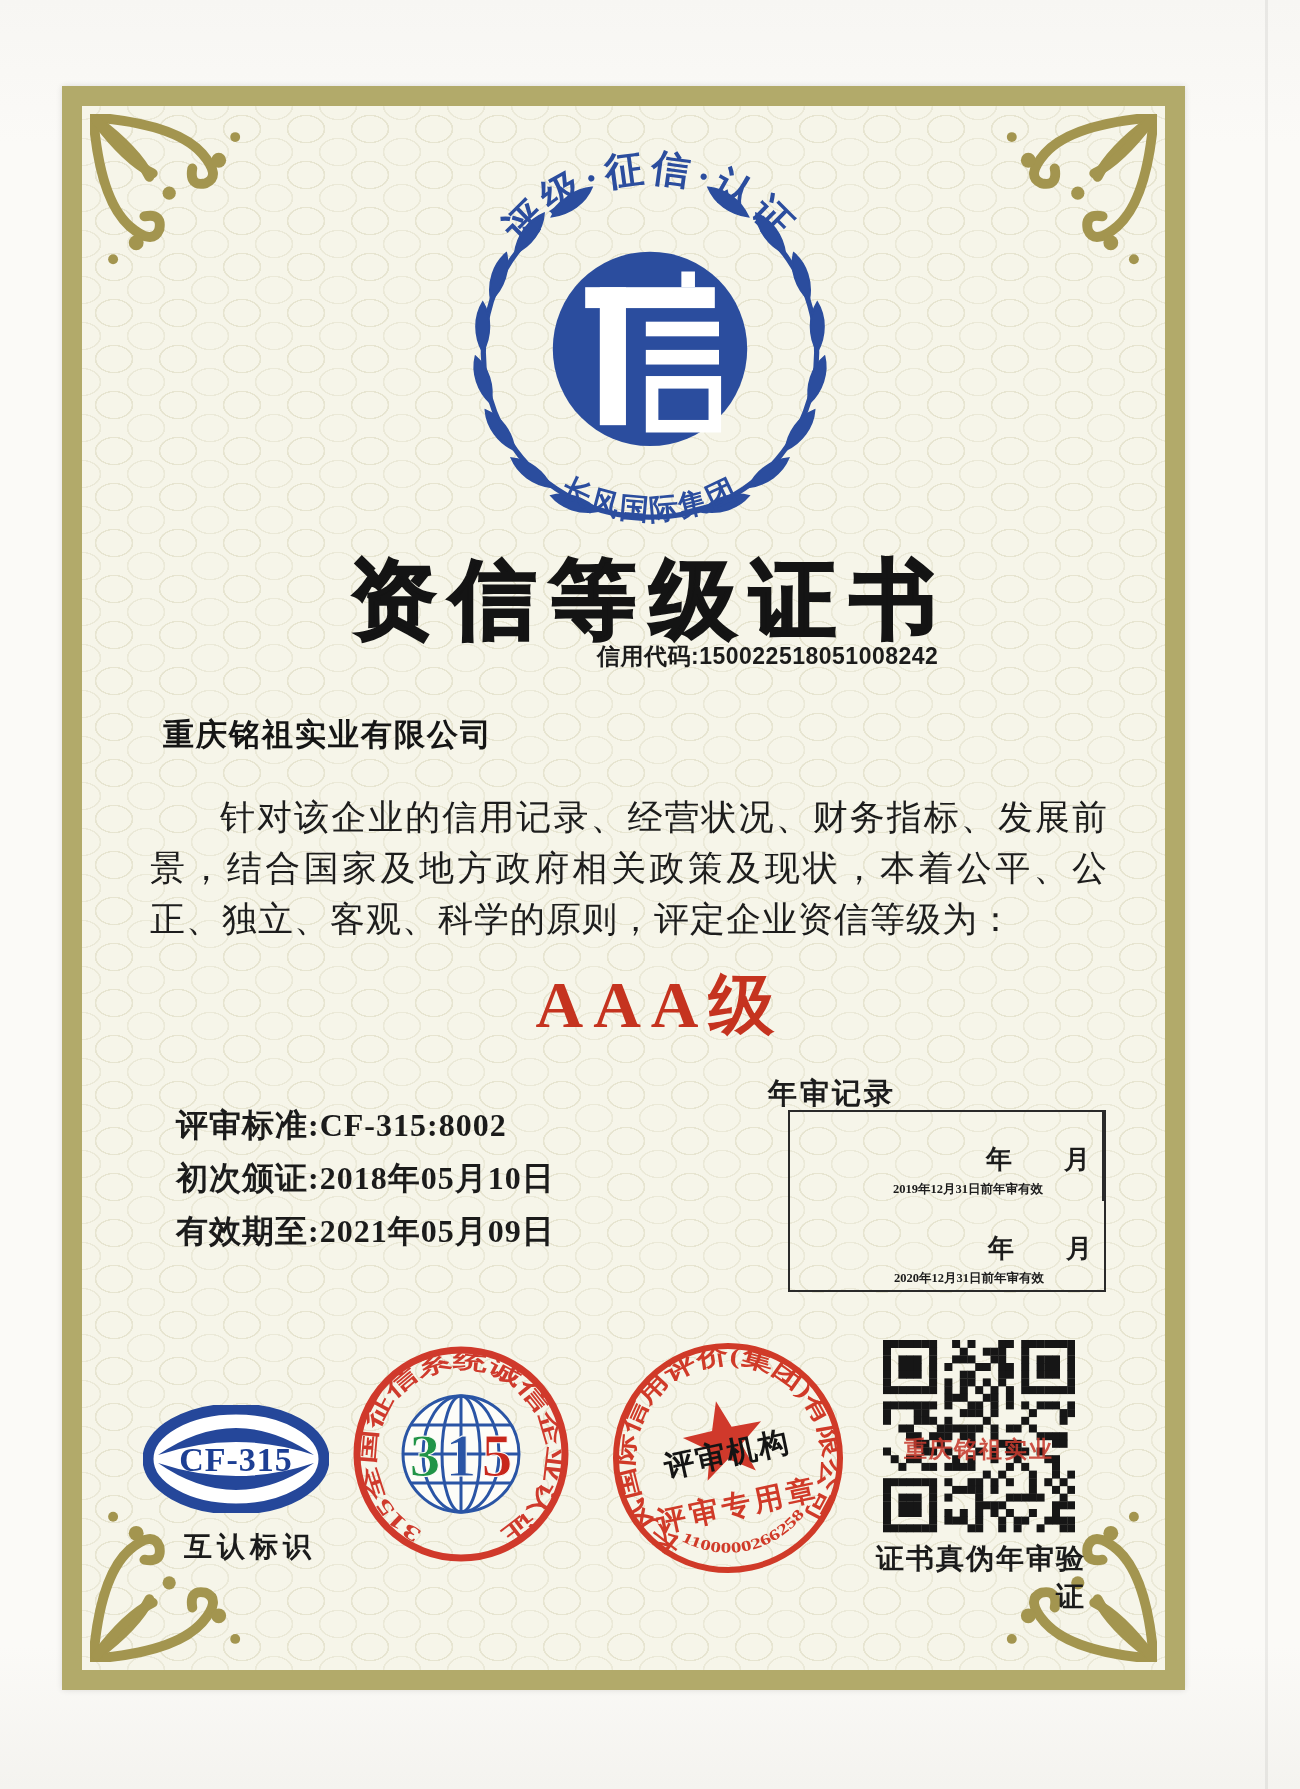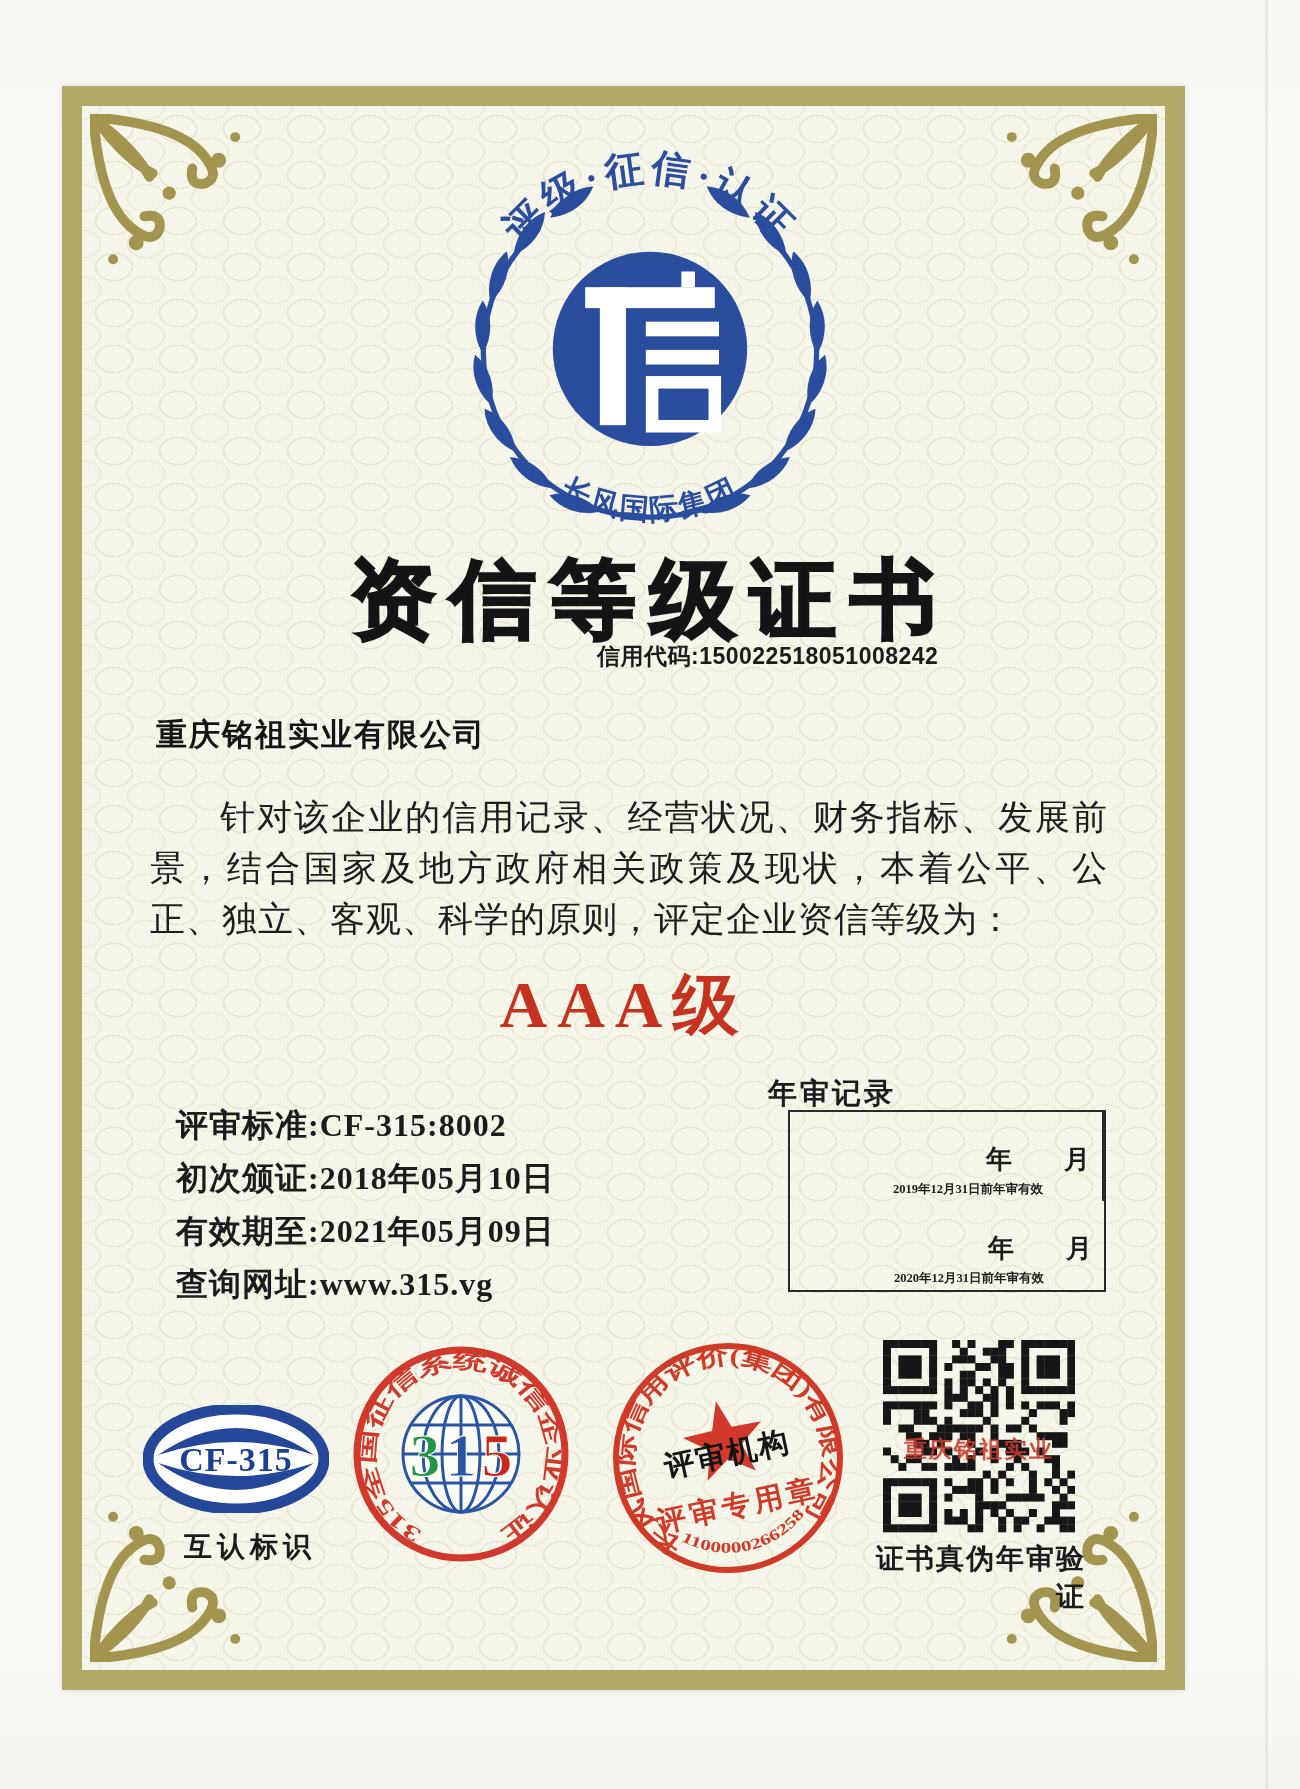--- a/index.html
+++ b/index.html
@@ -21,26 +21,26 @@
   .fl-tr{right:8px;top:8px;transform:scaleX(-1);}
   .fl-bl{left:8px;bottom:8px;transform:scaleY(-1);}
   .fl-br{right:8px;bottom:8px;transform:scale(-1,-1);}
   .abs{position:absolute;}
   
   .title{left:0;top:542px;width:100%;text-align:center;
     font-family:"Liberation Sans","DejaVu Sans",sans-serif;font-weight:bold;
     font-size:86px;letter-spacing:14px;color:#141414;-webkit-text-stroke:2.5px #141414;}
   .credit{left:585px;top:641px;font-family:"Liberation Sans","DejaVu Sans",sans-serif;
     font-weight:bold;font-size:23px;color:#1b1b1b;letter-spacing:.5px;margin-left:12px;}
-  .company{left:156px;top:714px;font-family:Liberation Mono, monospace;
+  .company{left:163px;top:714px;font-family:Liberation Mono, monospace;
     font-weight:bold;font-size:31px;color:#151515;letter-spacing:2px;}
   .para{left:150px;top:792px;width:958px;font-size:35px;line-height:51px;
     text-align:justify;text-indent:2em;color:#1d1d1d;letter-spacing:1px;}
   .rating{left:0;top:960px;width:96%;text-align:center;font-weight:bold;
-    font-size:66px;letter-spacing:10px;color:#c5331f;}
+    font-size:66px;letter-spacing:10px;color:#c5331f;padding-left:36px;}
   .details{left:176px;top:1104px;font-weight:bold;font-size:32px;color:#1b1b1b;}
   .details div{height:32px;margin-bottom:21px;letter-spacing:1px;}
   .rev-label{left:768px;top:1074px;font-weight:bold;font-size:29px;letter-spacing:3px;}
   .rev-box{left:788px;top:1110px;width:314px;height:178px;border:2px solid #2a2a2a;display:flex;flex-direction:column;}
   .rev-cell{position:relative;flex:1;}
   .rev-cell:first-child{border-right:2px solid #2a2a2a;}
   .rev-ym{position:absolute;right:12px;bottom:24px;font-weight:bold;font-size:26px;}
   .rev-note{position:absolute;left:0;right:0;bottom:3px;text-align:center;
     font-weight:bold;font-size:12.5px;white-space:nowrap;margin-left:44px;}
   .cap{font-weight:bold;font-size:28px;letter-spacing:5px;color:#1b1b1b;}
@@ -163,21 +163,20 @@
   <div class="abs title">资信等级证书</div>
   <div class="abs credit">信用代码:150022518051008242</div>
   <div class="abs company">重庆铭祖实业有限公司</div>
   <div class="abs para">针对该企业的信用记录、经营状况、财务指标、发展前景，结合国家及地方政府相关政策及现状，本着公平、公正、独立、客观、科学的原则，评定企业资信等级为：</div>
   <div class="abs rating">AAA级</div>
 
   <div class="abs details">
     <div>评审标准:CF-315:8002</div>
     <div>初次颁证:2018年05月10日</div>
     <div>有效期至:2021年05月09日</div>
-    <div>查询网址:www.315.vg</div>
   </div>
 
   <div class="abs rev-label">年审记录</div>
   <div class="abs rev-box">
     <div class="rev-cell">
       <div class="rev-ym">年　　月</div>
       <div class="rev-note">2019年12月31日前年审有效</div>
     </div>
     <div class="rev-cell">
       <div class="rev-ym">年　　月</div>

